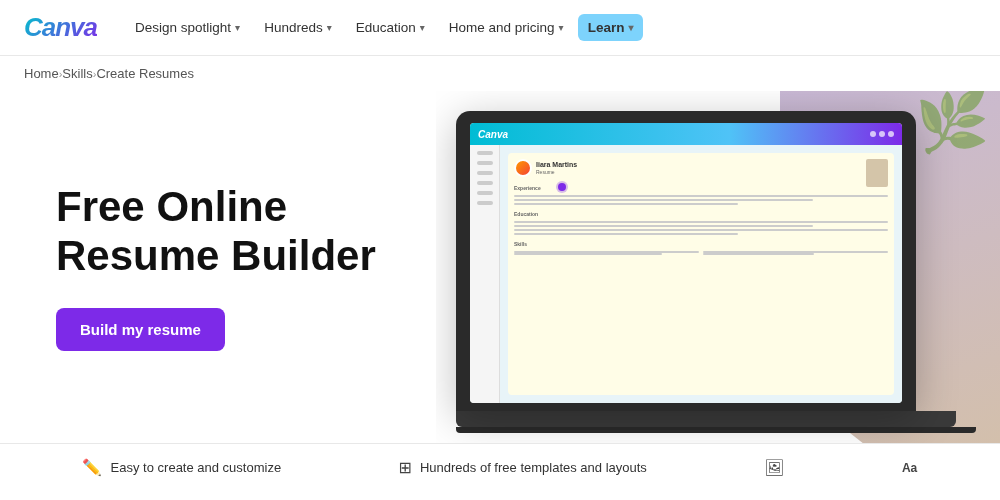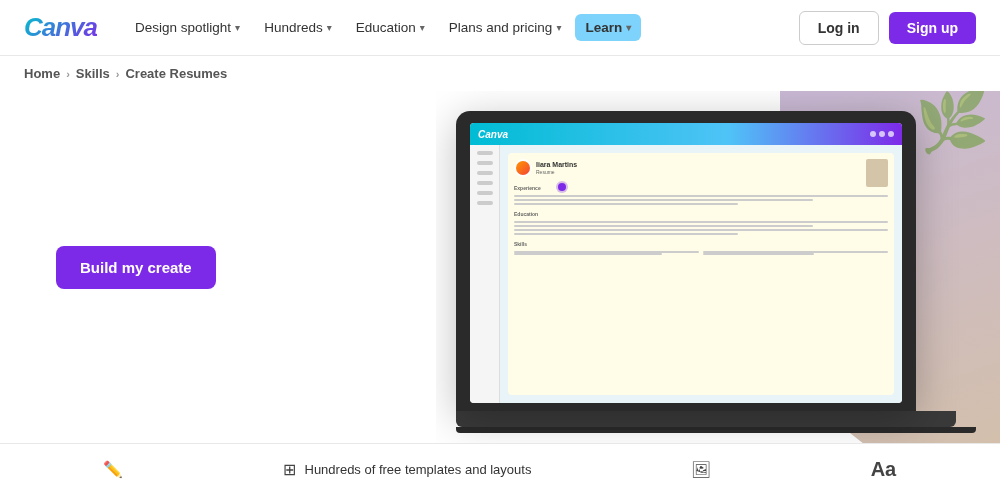--- a/index.html
+++ b/index.html
@@ -29,22 +29,22 @@
       padding: 8px 18px; font-size: 14px; color: #333; font-weight: 600;
       border: 1px solid #ccc; border-radius: 6px; cursor: pointer; background: #fff;
     }
     .btn-signup {
       padding: 8px 18px; font-size: 14px; color: #fff; font-weight: 600;
       background: #7d2ae8; border: none; border-radius: 6px; cursor: pointer;
     }
 
     
     .breadcrumb {
-      display: flex; align-items: center; gap: 6px;
-      padding: 10px 24px; font-size: 13px; color: #555; font-weight: bold;
+      display: flex; align-items: center; 
+      padding: 10px 24px; font-size: 13px; color: #555;
     }
     .breadcrumb a { color: #555; text-decoration: none; }
     .breadcrumb-sep { color: #999; font-size: 11px; }
 
     
     .hero {
       display: flex; align-items: stretch;
       height: calc(500px - 56px - 38px - 54px);
       padding: 0 0 0 56px;
       position: relative;
@@ -167,45 +167,42 @@
     </div>
     <div class="nav-link">
       <span>Hundreds</span>
       <span class="chevron">▾</span>
     </div>
     <div class="nav-link">
       <span>Education</span>
       <span class="chevron">▾</span>
     </div>
     <div class="nav-link">
-      <span>Plans and pricing</span>
+      <span>Home and pricing</span>
       <span class="chevron">▾</span>
     </div>
     <div class="nav-link active">
       <span>Learn</span>
       <span class="chevron">▾</span>
     </div>
-  </div>
-  <div class="nav-actions">
-    <button class="btn-login">Log in</button>
-    <button class="btn-signup">Sign up</button>
   </div>
 </nav>
 
 <div class="breadcrumb">
   <a>Home</a>
   <span class="breadcrumb-sep">›</span>
   <a>Skills</a>
   <span class="breadcrumb-sep">›</span>
   <span>Create Resumes</span>
 </div>
 
 <div class="hero">
   <div class="hero-left">
-    <button class="btn-build">Build my create</button>
+    <h1 class="hero-title">Free Online Resume Builder</h1>
+    <button class="btn-build">Build my resume</button>
   </div>
 
   <div class="hero-right">
     <div class="bg-circle"></div>
     <div class="plant-decor">🌿</div>
 
     <div style="position:absolute; left:20px; top:20px; z-index:2;">
       <div class="laptop-outer">
         <div class="laptop-screen">
           <div class="screen-topbar">
@@ -265,24 +262,25 @@
       </div>
       <div class="laptop-base"></div>
       <div class="laptop-base-bottom"></div>
     </div>
   </div>
 </div>
 
 <div class="features-bar">
   <div class="feature-item">
     <span class="feature-icon">✏️</span>
+    <span>Easy to create and customize</span>
   </div>
   <div class="feature-item">
     <span class="feature-icon">⊞</span>
     <span>Hundreds of free templates and layouts</span>
   </div>
   <div class="feature-item">
     <span class="feature-icon">🖼</span>
   </div>
   <div class="feature-item">
-    <span class="feature-icon" style="font-size:20px;font-weight:700;">Aa</span>
+    <span class="feature-icon" style="font-size:12px;font-weight:700;">Aa</span>
   </div>
 </div>
 
 </body></html>

